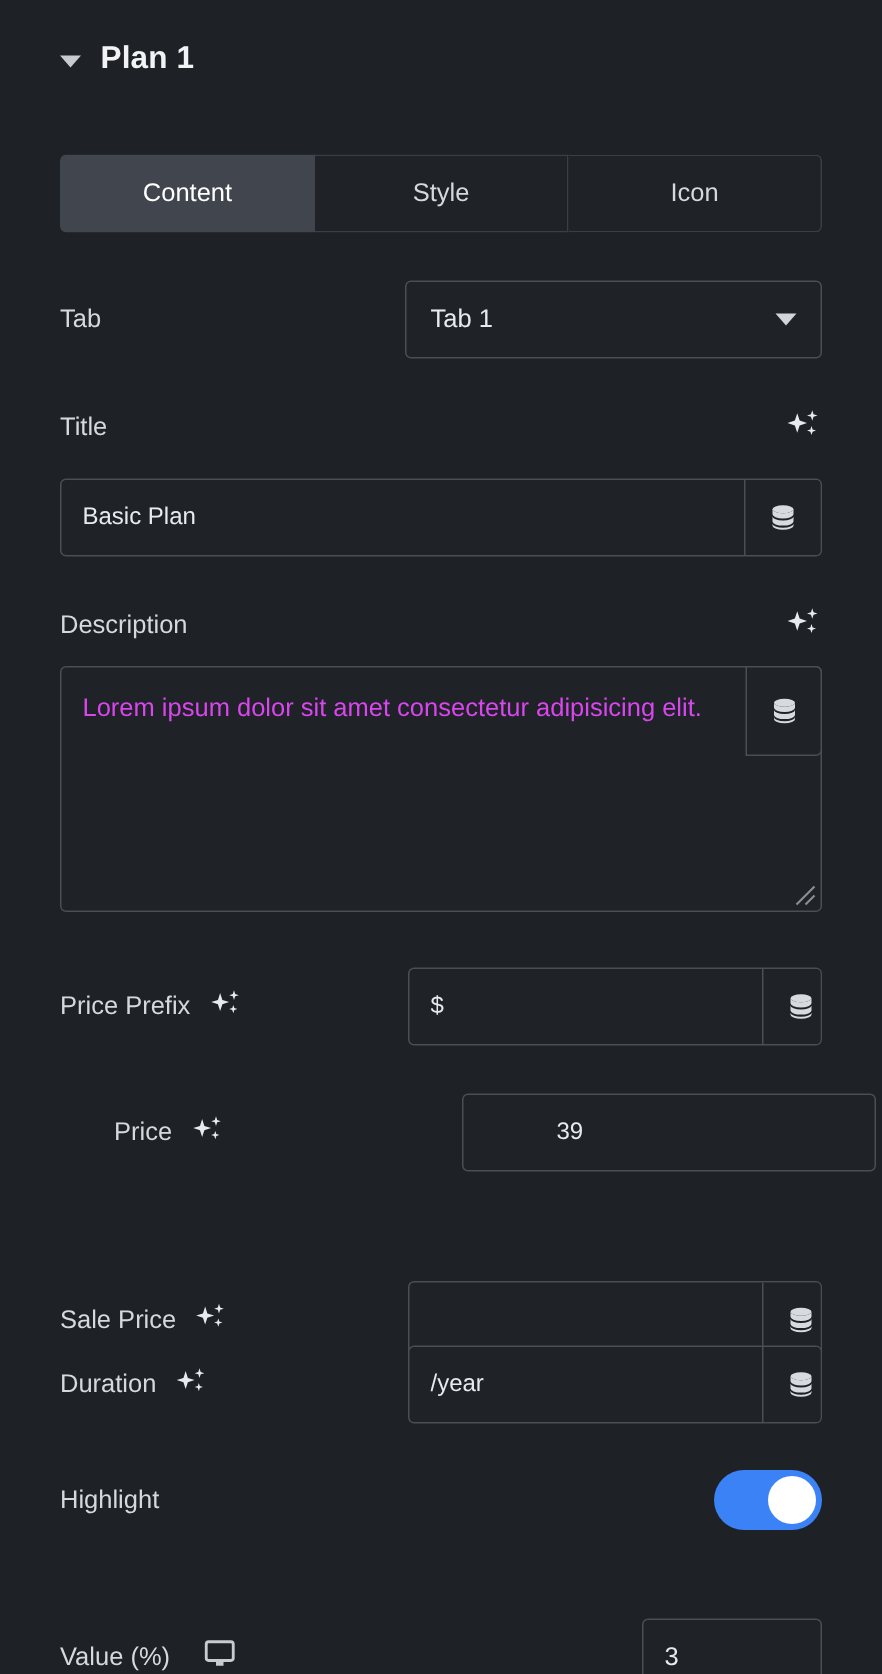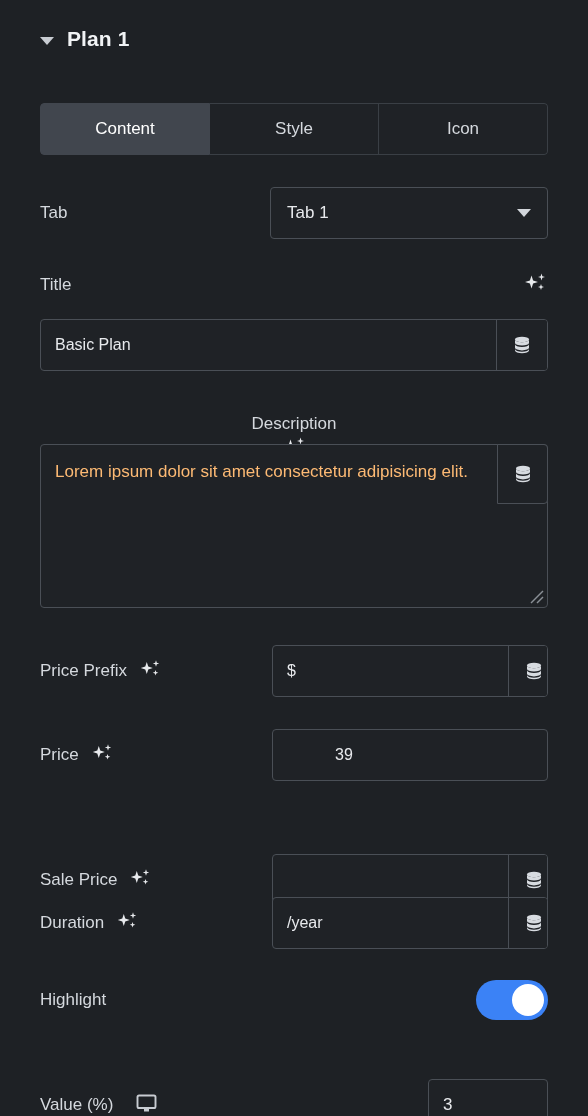--- a/index.html
+++ b/index.html
@@ -163,21 +163,21 @@
     background: #1f2226;
   }
   .textarea {
     position: absolute;
     left: 0; top: 0;
     width: 457px; height: 162px;
     background: transparent;
     border: none;
     outline: none;
     resize: none;
-    color: #fdba74;
+    color: #d946ef;
     font-family: "Liberation Sans", sans-serif;
     font-size: 17px;
     line-height: 26px;
     padding: 14px 8px 14px 14px;
   }
   .textarea-tag {
     position: absolute;
     right: -1px; top: -1px;
     width: 51px; height: 60px;
     border: 1px solid #4a4f56;
@@ -275,21 +275,21 @@
         <svg class="icon" width="22" height="22" viewBox="0 0 22 22">
           <ellipse cx="11" cy="5.5" rx="7" ry="2.7" fill="#d7dbe0"></ellipse>
           <path d="M4 5.5 v3.4 a7 2.7 0 0 0 14 0 v-3.4 a7 2.7 0 0 1 -14 0 z" fill="#d7dbe0"></path>
           <path d="M4 10.3 v3.4 a7 2.7 0 0 0 14 0 v-3.4 a7 2.7 0 0 1 -14 0 z" fill="#d7dbe0"></path>
           <path d="M4 15.1 v1.4 a7 2.7 0 0 0 14 0 v-1.4 a7 2.7 0 0 1 -14 0 z" fill="#d7dbe0"></path>
         </svg>
       </div>
     </div>
   </div>
 
-  <div class="field-head" style="top:414px;height:26px;flex-direction:column;">
+  <div class="field-head" style="top:404px;height:26px;">
     <span class="label">Description</span>
     <span class="icon">
       <svg width="26" height="26" viewBox="0 0 26 26">
         <path d="M9.5 5.5 L11.1 10.4 L16 12 L11.1 13.6 L9.5 18.5 L7.9 13.6 L3 12 L7.9 10.4 Z" fill="#e8eaed"></path>
         <path d="M19.5 3.5 L20.35 6.15 L23 7 L20.35 7.85 L19.5 10.5 L18.65 7.85 L16 7 L18.65 6.15 Z" fill="#e8eaed"></path>
         <path d="M19 14 L19.75 16.25 L22 17 L19.75 17.75 L19 20 L18.25 17.75 L16 17 L18.25 16.25 Z" fill="#e8eaed"></path>
       </svg>
     </span>
   </div>
   <div class="textarea-wrap">
@@ -326,21 +326,21 @@
         <svg class="icon" width="22" height="22" viewBox="0 0 22 22">
           <ellipse cx="11" cy="5.5" rx="7" ry="2.7" fill="#d7dbe0"></ellipse>
           <path d="M4 5.5 v3.4 a7 2.7 0 0 0 14 0 v-3.4 a7 2.7 0 0 1 -14 0 z" fill="#d7dbe0"></path>
           <path d="M4 10.3 v3.4 a7 2.7 0 0 0 14 0 v-3.4 a7 2.7 0 0 1 -14 0 z" fill="#d7dbe0"></path>
           <path d="M4 15.1 v1.4 a7 2.7 0 0 0 14 0 v-1.4 a7 2.7 0 0 1 -14 0 z" fill="#d7dbe0"></path>
         </svg>
       </div>
     </div>
   </div>
 
-  <div class="row" style="top:729px;">
+  <div class="row" style="top:729px;margin-left:36px;">
     <div class="label-row">
       <span class="label">Price</span>
       <span class="icon">
         <svg width="24" height="24" viewBox="0 0 26 26">
           <path d="M9.5 5.5 L11.1 10.4 L16 12 L11.1 13.6 L9.5 18.5 L7.9 13.6 L3 12 L7.9 10.4 Z" fill="#e8eaed"></path>
           <path d="M19.5 3.5 L20.35 6.15 L23 7 L20.35 7.85 L19.5 10.5 L18.65 7.85 L16 7 L18.65 6.15 Z" fill="#e8eaed"></path>
           <path d="M19 14 L19.75 16.25 L22 17 L19.75 17.75 L19 20 L18.25 17.75 L16 17 L18.25 16.25 Z" fill="#e8eaed"></path>
         </svg>
       </span>
     </div>

